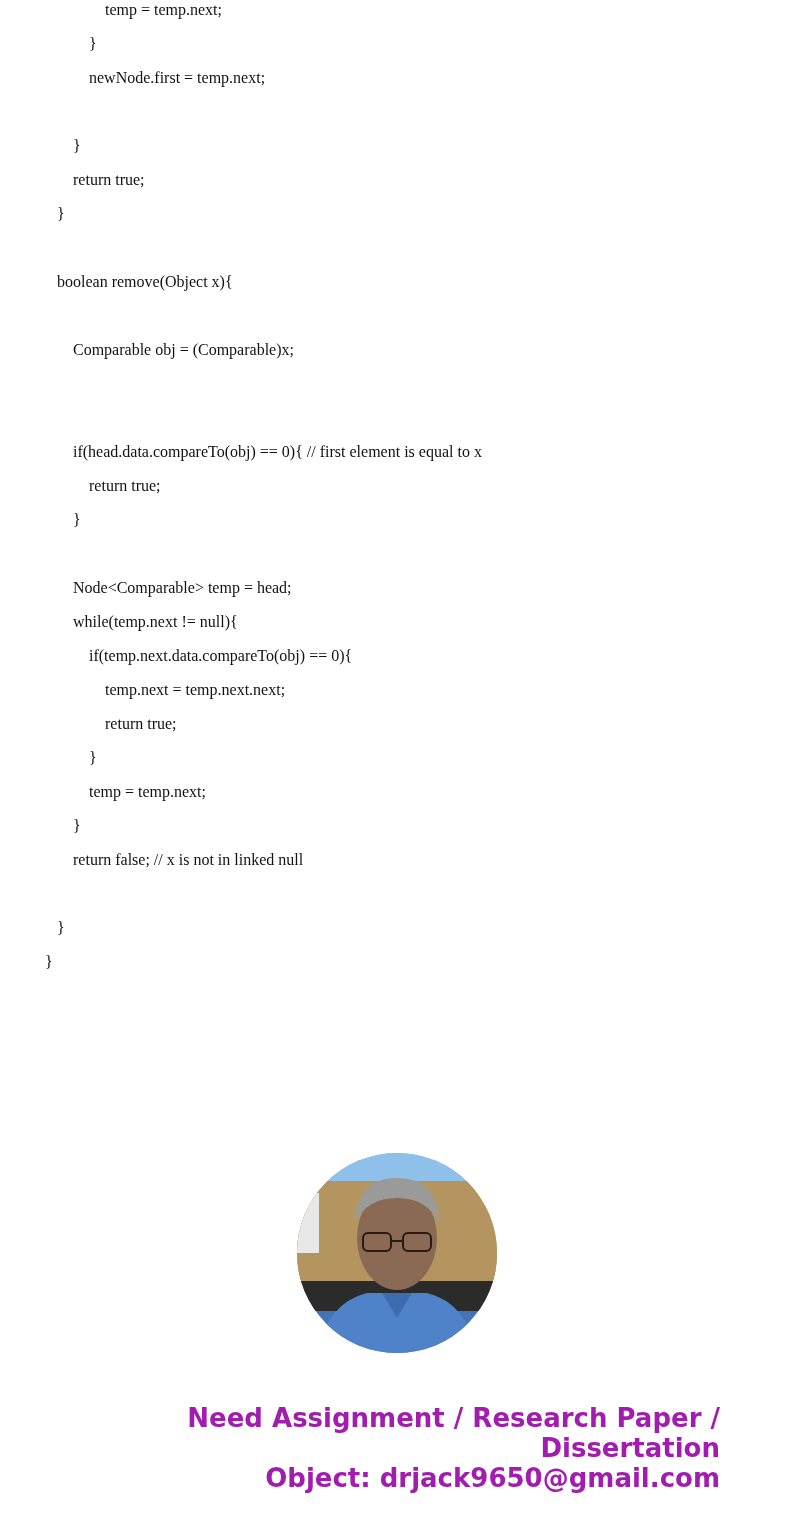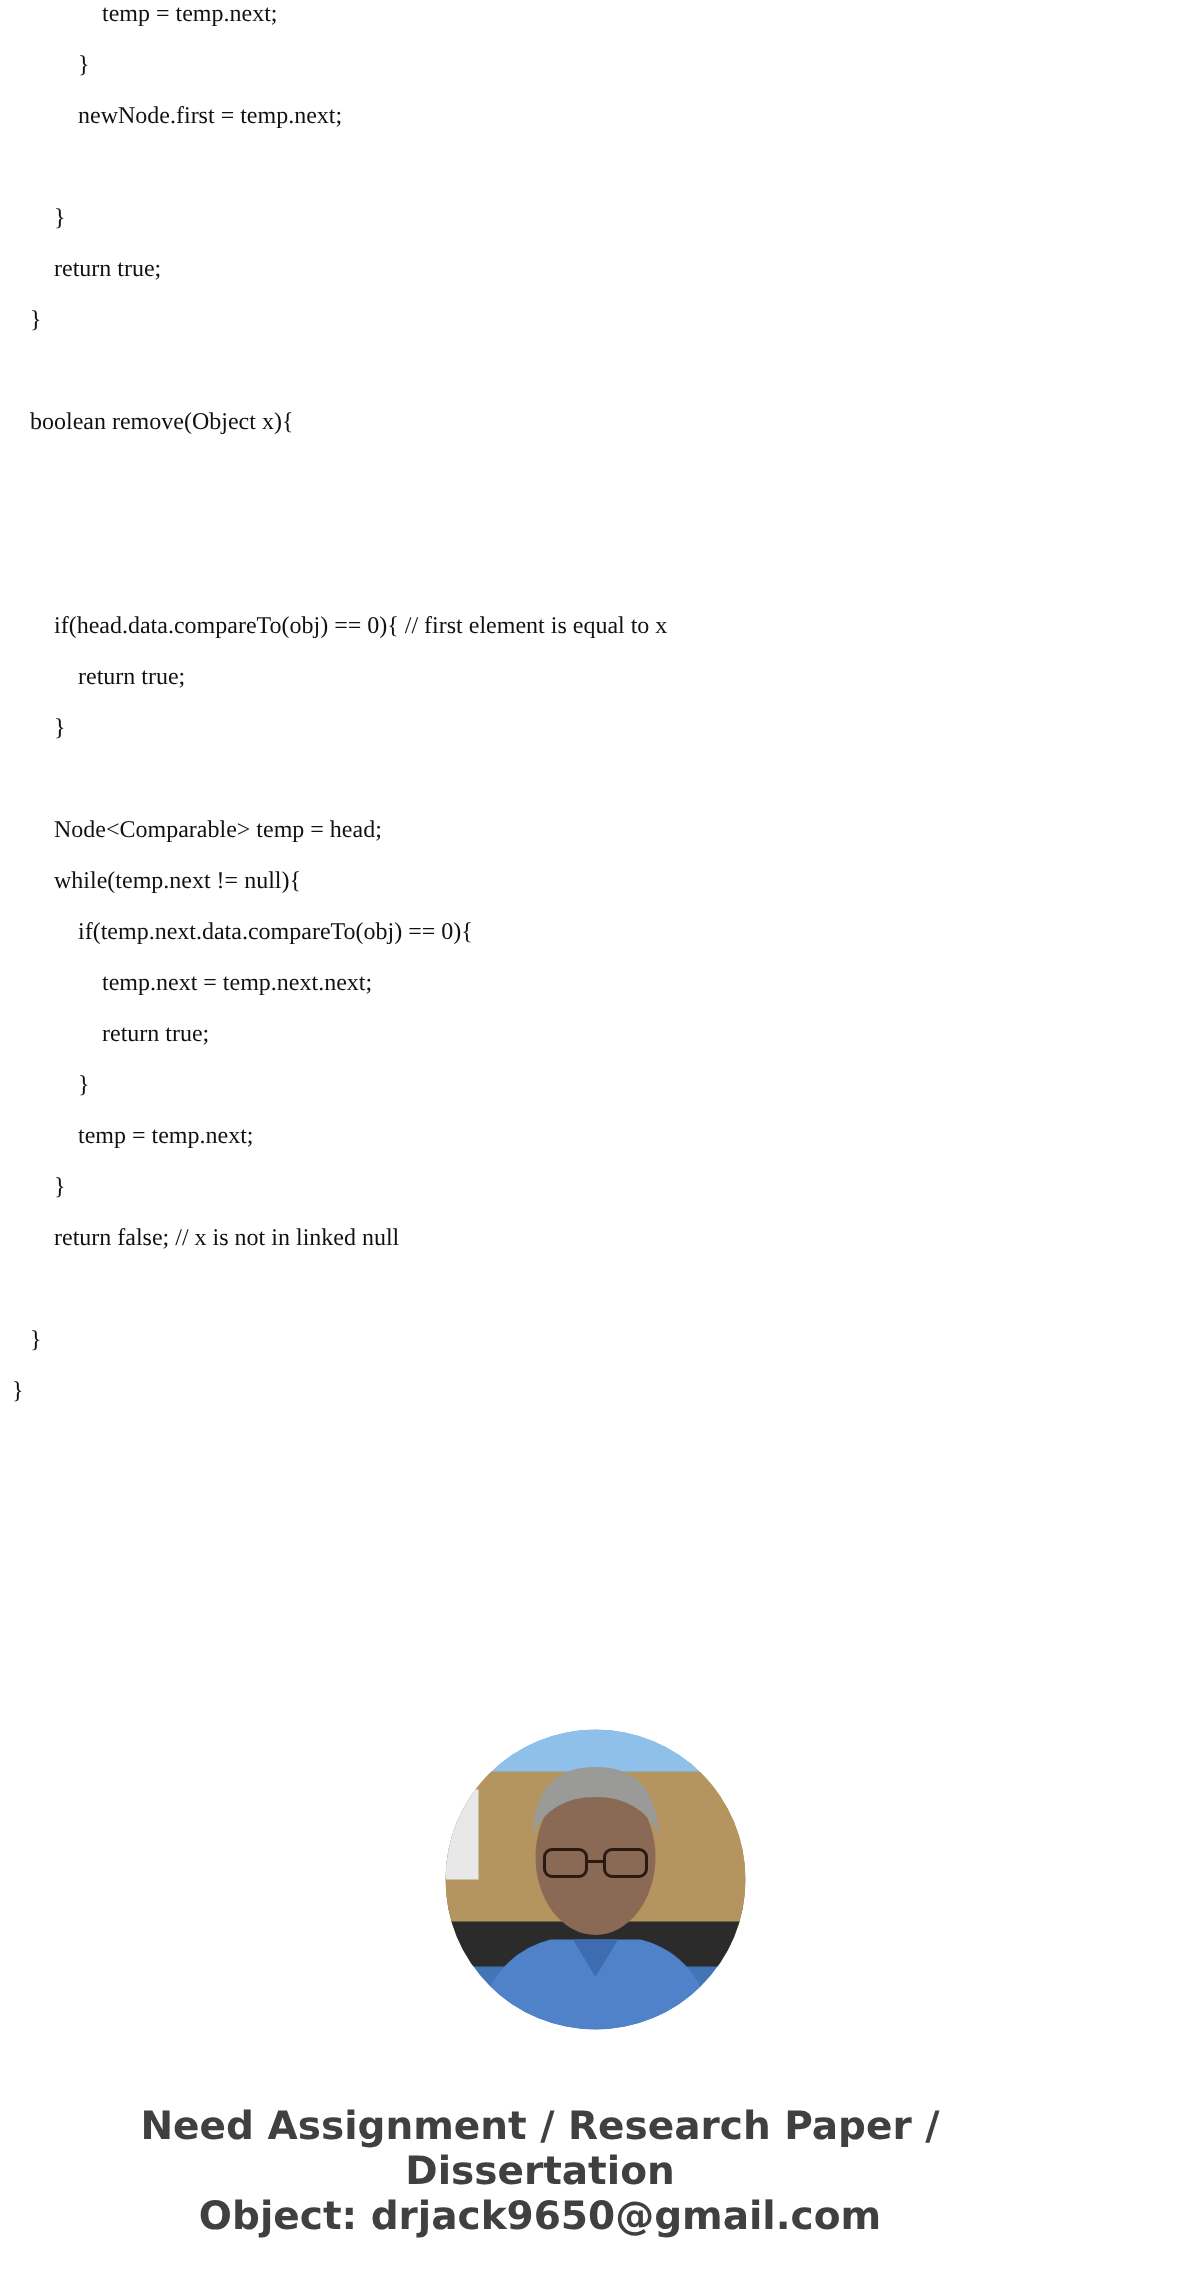--- a/index.html
+++ b/index.html
@@ -3,52 +3,53 @@
 <meta charset="utf-8">
 <style>
   html, body { margin: 0; padding: 0; background: #ffffff; }
   body { width: 794px; height: 1523px; position: relative; overflow: hidden; }
   .code {
     position: absolute; left: 0; top: 0; width: 794px;
     font-family: "Liberation Serif", serif; font-size: 16px; color: #111111;
   }
   .line {
     height: 34px; line-height: 20px; white-space: pre;
-    box-sizing: border-box; padding-top: 0px;
+    box-sizing: border-box; padding-top: 0px; margin-left: 37px;
   }
   .i0 { padding-left: 8px; }
   .i1 { padding-left: 20px; }
   .i2 { padding-left: 36px; }
   .i3 { padding-left: 52px; }
   .i4 { padding-left: 68px; }
   .avatar {
     position: absolute; left: 297px; top: 1153px; width: 200px; height: 200px;
     border-radius: 50%; overflow: hidden;
     background: linear-gradient(180deg, #7fb4e0 0%, #7fb4e0 10%, #b89a6a 12%, #a88a5a 55%, #2a2a2a 62%, #3f6fb0 70%, #4a7cc0 100%);
   }
   .footer {
-    position: absolute; left: 0; top: 1403px; width: 720px; text-align: center;
+    position: absolute; left: 0; top: 1403px; width: 720px; text-align: right;
     font-family: "DejaVu Sans", sans-serif; font-weight: bold; font-size: 26px;
-    line-height: 30px; color: #404040;
+    line-height: 30px; color: #a21caf;
   }
 </style>
 </head>
 <body>
 
 <div class="code" id="code">
     <div class="line i4">temp = temp.next;</div>
     <div class="line i3">}</div>
     <div class="line i3">newNode.first = temp.next;</div>
     <div class="line i0"></div>
     <div class="line i2">}</div>
     <div class="line i2">return true;</div>
     <div class="line i1">}</div>
     <div class="line i0"></div>
     <div class="line i1">boolean remove(Object x){</div>
     <div class="line i0"></div>
+    <div class="line i2">Comparable obj = (Comparable)x;</div>
     <div class="line i0"></div>
     <div class="line i0"></div>
     <div class="line i2">if(head.data.compareTo(obj) == 0){ // first element is equal to x</div>
     <div class="line i3">return true;</div>
     <div class="line i2">}</div>
     <div class="line i0"></div>
     <div class="line i2">Node&lt;Comparable&gt; temp = head;</div>
     <div class="line i2">while(temp.next != null){</div>
     <div class="line i3">if(temp.next.data.compareTo(obj) == 0){</div>
     <div class="line i4">temp.next = temp.next.next;</div>

